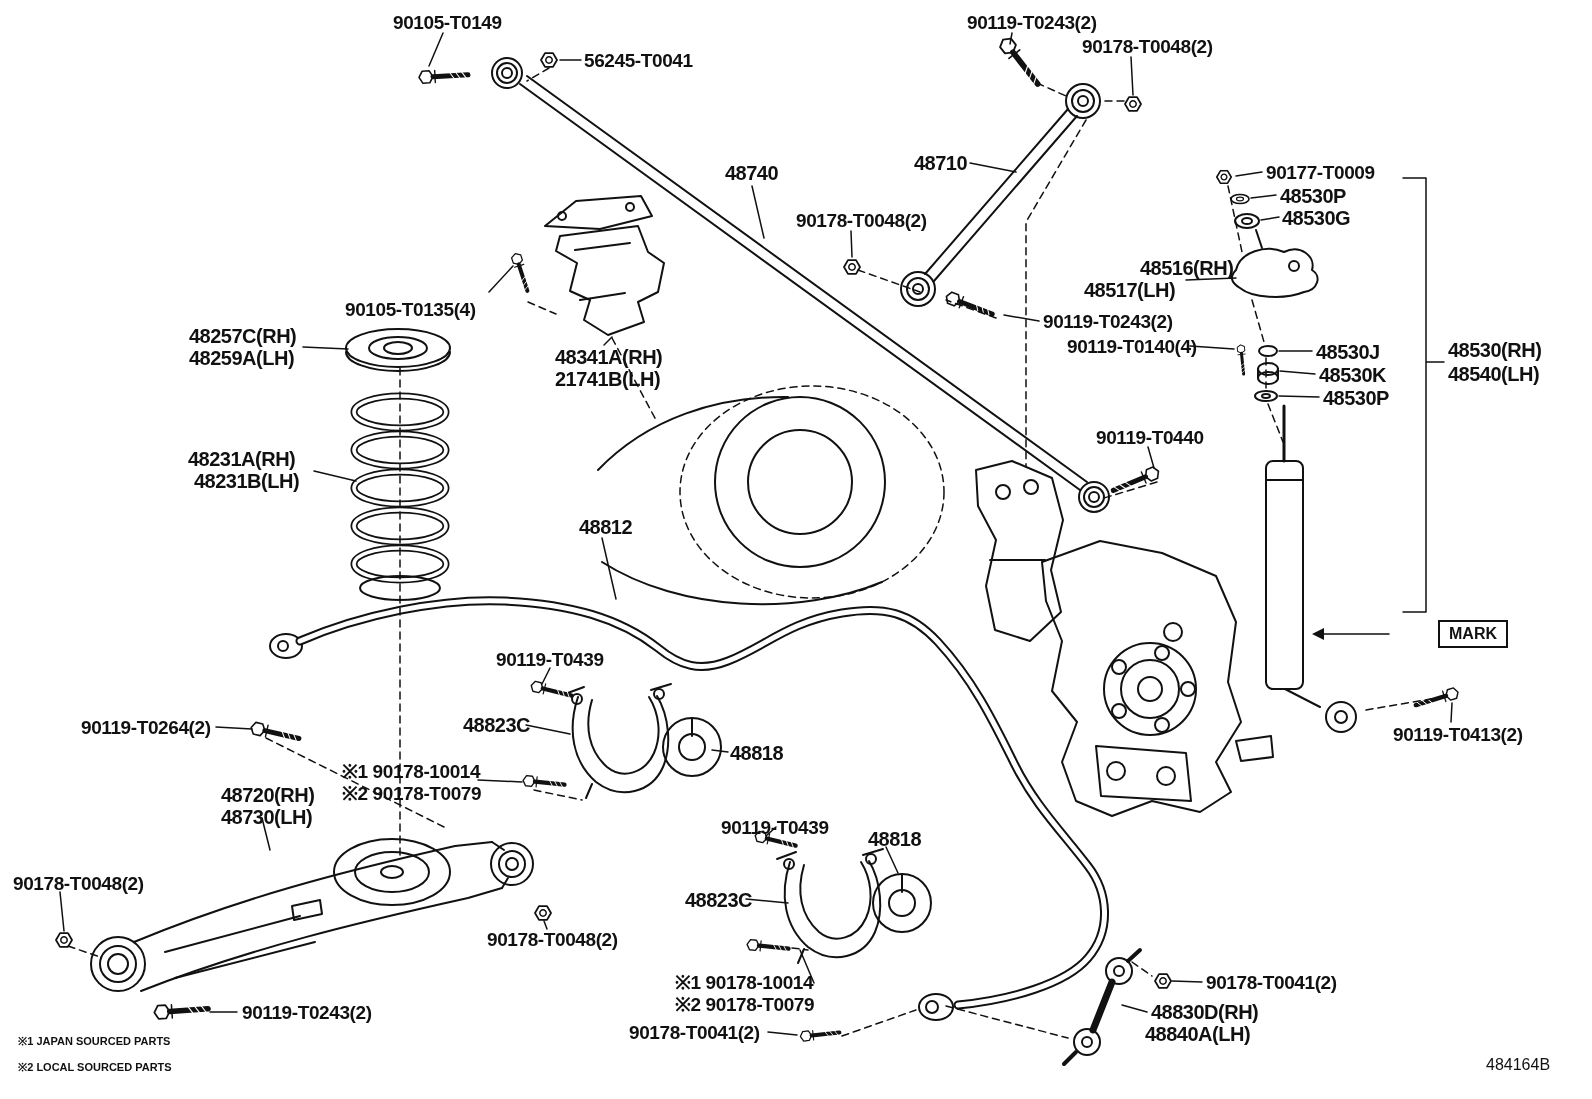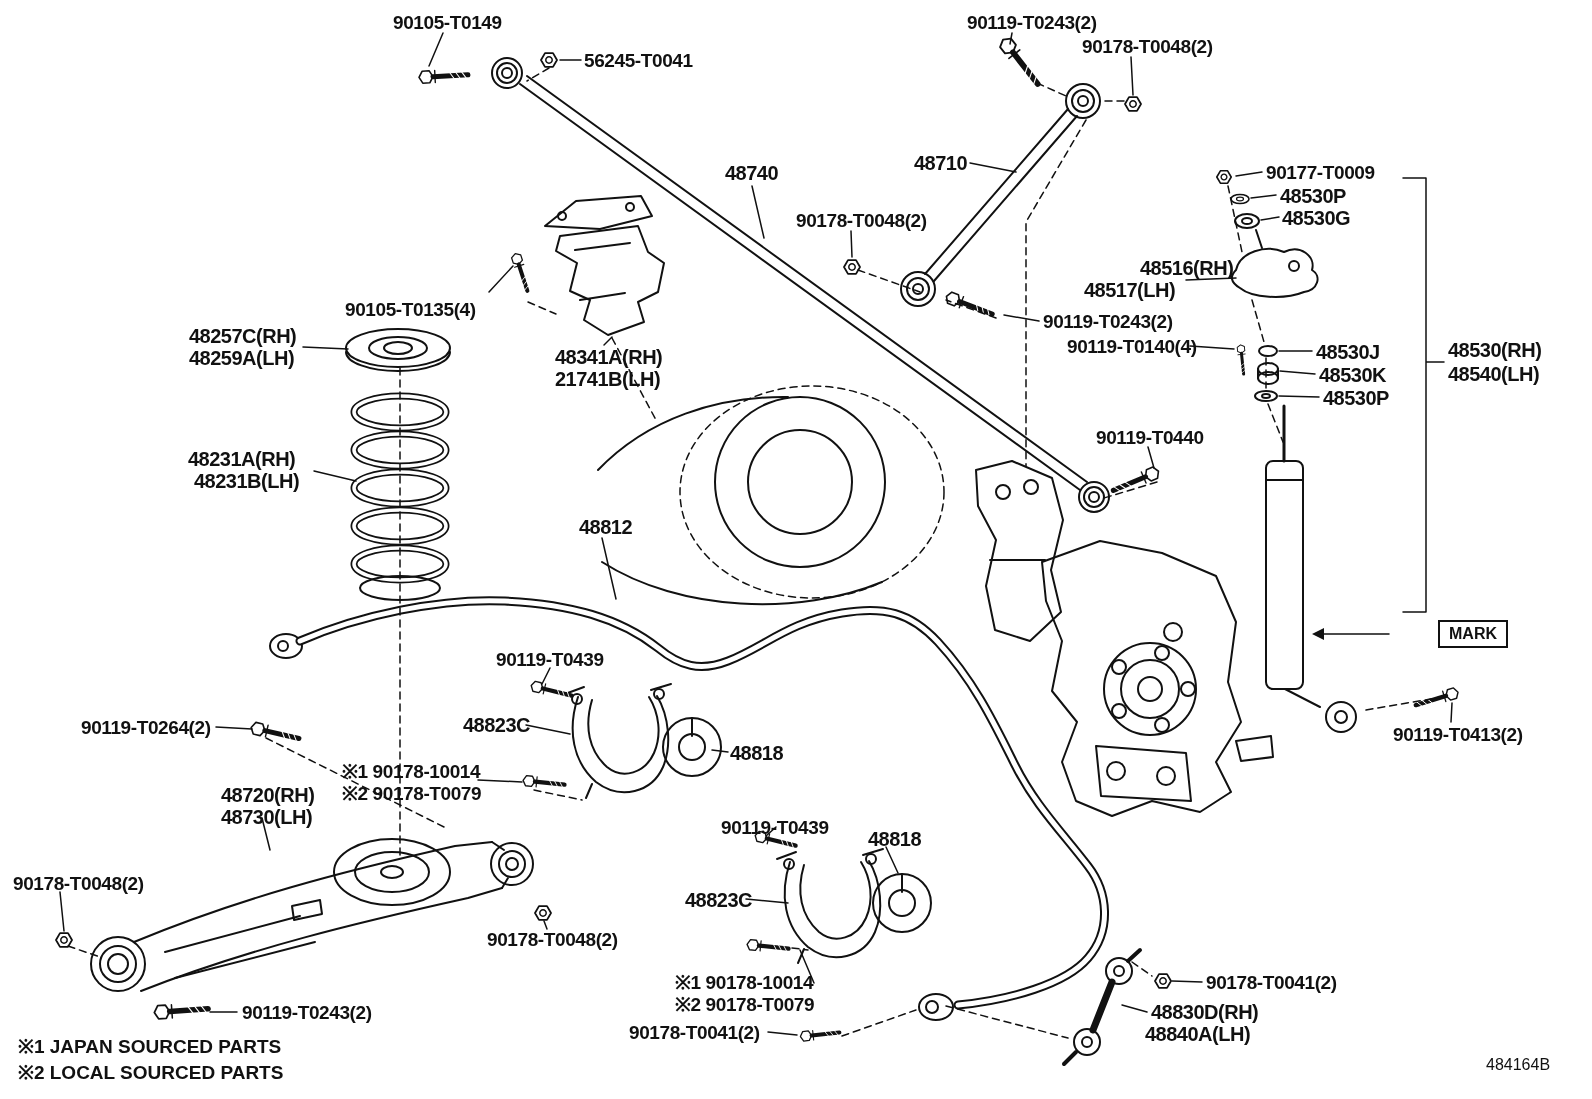--- a/index.html
+++ b/index.html
@@ -11,21 +11,21 @@
   .lbl {
     position:absolute; font-size:19px; font-weight:700; color:#111;
     white-space:nowrap; letter-spacing:-0.4px; line-height:1;
   }
   .lbl.lg { font-size:20px; letter-spacing:-0.5px; }
   .mark-box {
     position:absolute; left:1390px; top:620px; border:2px solid #111;
     padding:3px 9px; font-size:16px; font-weight:700; color:#111; background:#fff;margin-left:48px;
   }
   .footnote {
-    position:absolute; font-size:19px; font-weight:700; color:#111; white-space:nowrap;
+    position:absolute; font-size:11px; font-weight:700; color:#111; white-space:nowrap;
   }
   .code { position:absolute; font-size:16px; font-weight:400; color:#111; }
 </style>
 </head>
 <body>
 
 <div class="stage">
 
 <svg width="1592" height="1099" viewBox="0 0 1592 1099">
   <defs>

